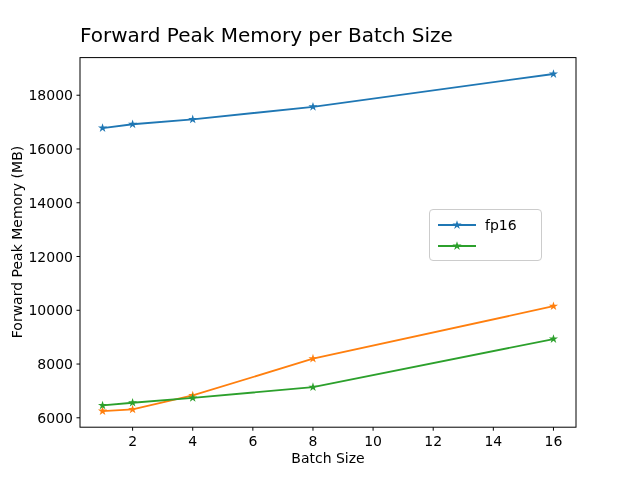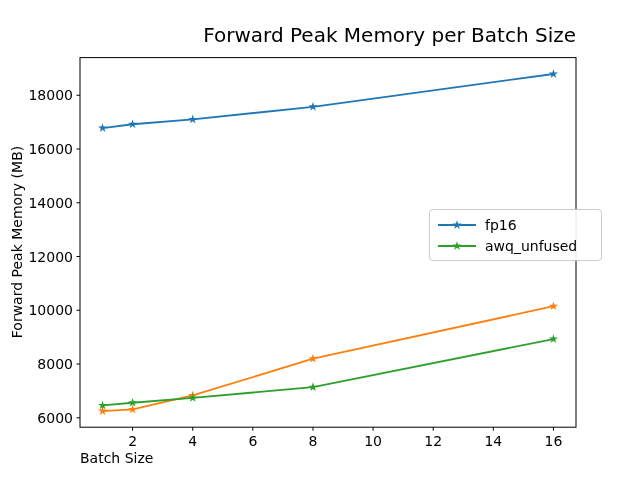--- a/index.html
+++ b/index.html
@@ -3,25 +3,25 @@
 <meta charset="utf-8">
 <style>
   html,body{margin:0;padding:0;background:#fff;}
   #figure{
     position:relative;width:640px;height:480px;background:#ffffff;
     font-family:"DejaVu Sans","Liberation Sans",sans-serif;color:#000;
     overflow:hidden;
   }
   #plot-svg{position:absolute;left:0;top:0;}
   .title{
-    position:absolute;left:80px;top:24px;width:496px;text-align:right;
+    position:absolute;left:80px;top:24px;width:496px;text-align:left;
     font-size:20px;line-height:22px;color:#000;
   }
   .xlabel{
-    position:absolute;left:80px;top:450px;width:496px;text-align:left;
+    position:absolute;left:80px;top:450px;width:496px;text-align:center;
     font-size:14px;color:#000;
   }
   .ylabel{
     position:absolute;left:17px;top:242px;font-size:14px;color:#000;
     white-space:nowrap;transform:translate(-50%,-50%) rotate(-90deg);
   }
   #legend{
     position:absolute;left:429px;top:209px;
     background:rgba(255,255,255,0.9);border:1px solid #cccccc;border-radius:4px;
     padding:5px 24px 5px 7px;display:flex;flex-direction:column;gap:2px;
@@ -94,16 +94,15 @@
           <line x1="1" x2="39" y1="7" y2="7" stroke="#1f77b4" stroke-width="1.8"></line>
           <path d="M20.00,2.20L21.08,5.52L24.57,5.52L21.74,7.57L22.82,10.88L20.00,8.83L17.18,10.88L18.26,7.57L15.43,5.52L18.92,5.52Z" fill="#1f77b4"></path>
         </svg>
         <span>fp16</span>
       </div>
       <div class="lrow">
         <svg width="40" height="14">
           <line x1="1" x2="39" y1="7" y2="7" stroke="#2ca02c" stroke-width="1.8"></line>
           <path d="M20.00,2.20L21.08,5.52L24.57,5.52L21.74,7.57L22.82,10.88L20.00,8.83L17.18,10.88L18.26,7.57L15.43,5.52L18.92,5.52Z" fill="#2ca02c"></path>
         </svg>
-        <span>awq_unfused</span>
       </div>
     </div>
 </div>
 
 </body></html>

